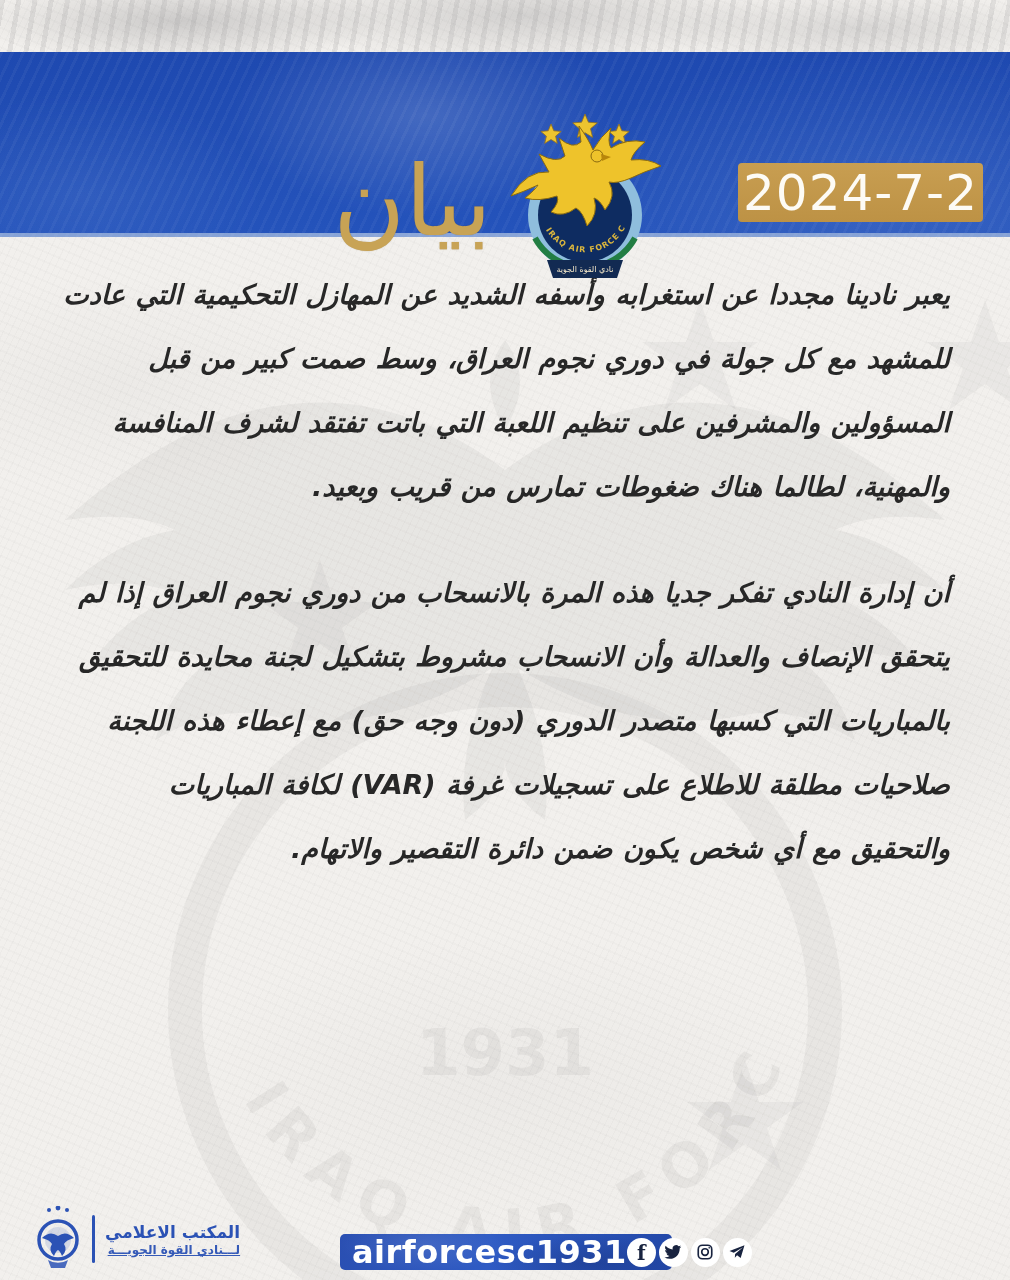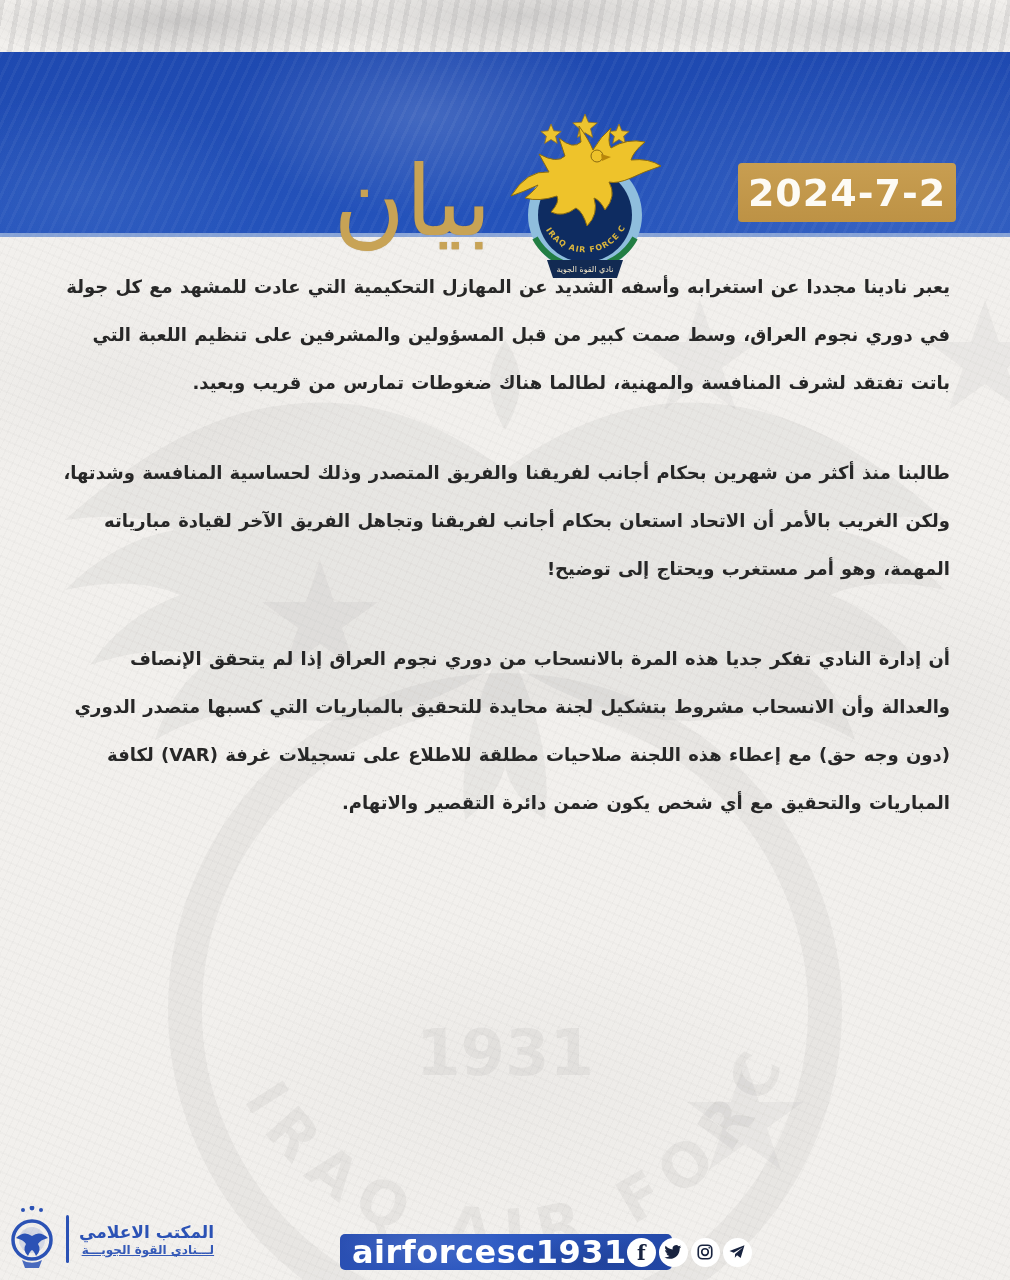--- a/index.html
+++ b/index.html
@@ -35,37 +35,38 @@
     border-bottom:4px solid rgba(190,210,235,.65);
   }
   .bayan{
     position:absolute;left:305px;top:88px;width:215px;height:130px;z-index:3;
     color:#c8a355;font-size:98px;font-weight:400;line-height:122px;text-align:center;
     text-shadow:0 0 1px rgba(120,85,20,.5);
     font-family:"DejaVu Sans", sans-serif;
   }
   .crest{position:absolute;left:505px;top:56px;z-index:3;}
   .date-box{
-    position:absolute;left:738px;top:111px;width:218px;height:59px;z-index:3;
+    position:absolute;left:738px;top:111px;width:245px;height:59px;z-index:3;
     background:linear-gradient(180deg,#c89e51,#bd9245);
     border-radius:4px;display:flex;align-items:center;justify-content:center;
-    color:#fdfbf5;font-size:38px;font-weight:700;letter-spacing:1px;direction:ltr;
+    color:#fdfbf5;font-size:50px;font-weight:400;letter-spacing:1px;direction:ltr;
   }
   .watermark{position:absolute;top:0;left:0;z-index:0;}
   .content{
     position:absolute;top:237px;left:60px;right:60px;z-index:1;
     direction:rtl;text-align:right;padding-top:26px;
     color:#272727;
   }
   .content p{
-    margin:0 0 42px 0;font-size:18px;line-height:48px;font-weight:700;
+    margin:0 0 42px 0;font-size:27px;line-height:64px;font-weight:700;
     word-spacing:1px;
+    font-style:italic;
   }
   .footer{position:absolute;left:0;bottom:0;width:100%;height:85px;z-index:2;}
-  .office{position:absolute;left:8px;bottom:8px;display:flex;align-items:center;gap:10px;}
+  .office{position:absolute;left:34px;bottom:8px;display:flex;align-items:center;gap:10px;}
   .office-divider{width:3px;height:48px;background:#2b52b5;border-radius:2px;}
   .office-text{color:#2b52b5;direction:rtl;text-align:right;}
   .office-title{font-size:17px;font-weight:700;line-height:22px;}
   .office-sub{font-size:12px;font-weight:700;line-height:14px;opacity:.95;text-decoration:underline;}
   .social-bar{
     position:absolute;left:340px;bottom:10px;width:332px;height:36px;border-radius:5px;
     background-image:
       radial-gradient(ellipse 120px 40px at 25% 30%, rgba(255,255,255,.10), transparent 70%),
       radial-gradient(ellipse 140px 40px at 75% 80%, rgba(10,25,80,.25), transparent 70%),
       linear-gradient(100deg,#2a4fb2,#2f5bc4 45%,#2348a8);
@@ -166,21 +167,20 @@
         <path d="M42 152 L118 152 L112 170 L48 170 Z" fill="#122a52"></path>
         <text x="80" y="164" text-anchor="middle" font-size="8" fill="#f2e6c8">نادي القوة الجوية</text>
       </g>
     </svg>
 
     <div class="date-box">2024-7-2</div>
   </header>
 
   <main class="content">
     <p>يعبر نادينا مجددا عن استغرابه وأسفه الشديد عن المهازل التحكيمية التي عادت للمشهد مع كل جولة في دوري نجوم العراق، وسط صمت كبير من قبل المسؤولين والمشرفين على تنظيم اللعبة التي باتت تفتقد لشرف المنافسة والمهنية، لطالما هناك ضغوطات تمارس من قريب وبعيد.</p>
-    <p>طالبنا منذ أكثر من شهرين بحكام أجانب لفريقنا والفريق المتصدر وذلك لحساسية المنافسة وشدتها، ولكن الغريب بالأمر أن الاتحاد استعان بحكام أجانب لفريقنا وتجاهل الفريق الآخر لقيادة مبارياته المهمة، وهو أمر مستغرب ويحتاج إلى توضيح!</p>
     <p>أن إدارة النادي تفكر جديا هذه المرة بالانسحاب من دوري نجوم العراق إذا لم يتحقق الإنصاف والعدالة وأن الانسحاب مشروط بتشكيل لجنة محايدة للتحقيق بالمباريات التي كسبها متصدر الدوري (دون وجه حق) مع إعطاء هذه اللجنة صلاحيات مطلقة للاطلاع على تسجيلات غرفة (VAR) لكافة المباريات والتحقيق مع أي شخص يكون ضمن دائرة التقصير والاتهام.</p>
 
   </main>
 
   <footer class="footer">
 
     <div class="office">
 
       <svg width="48" height="66" viewBox="0 0 48 66">
         <g fill="#2b52b5">

